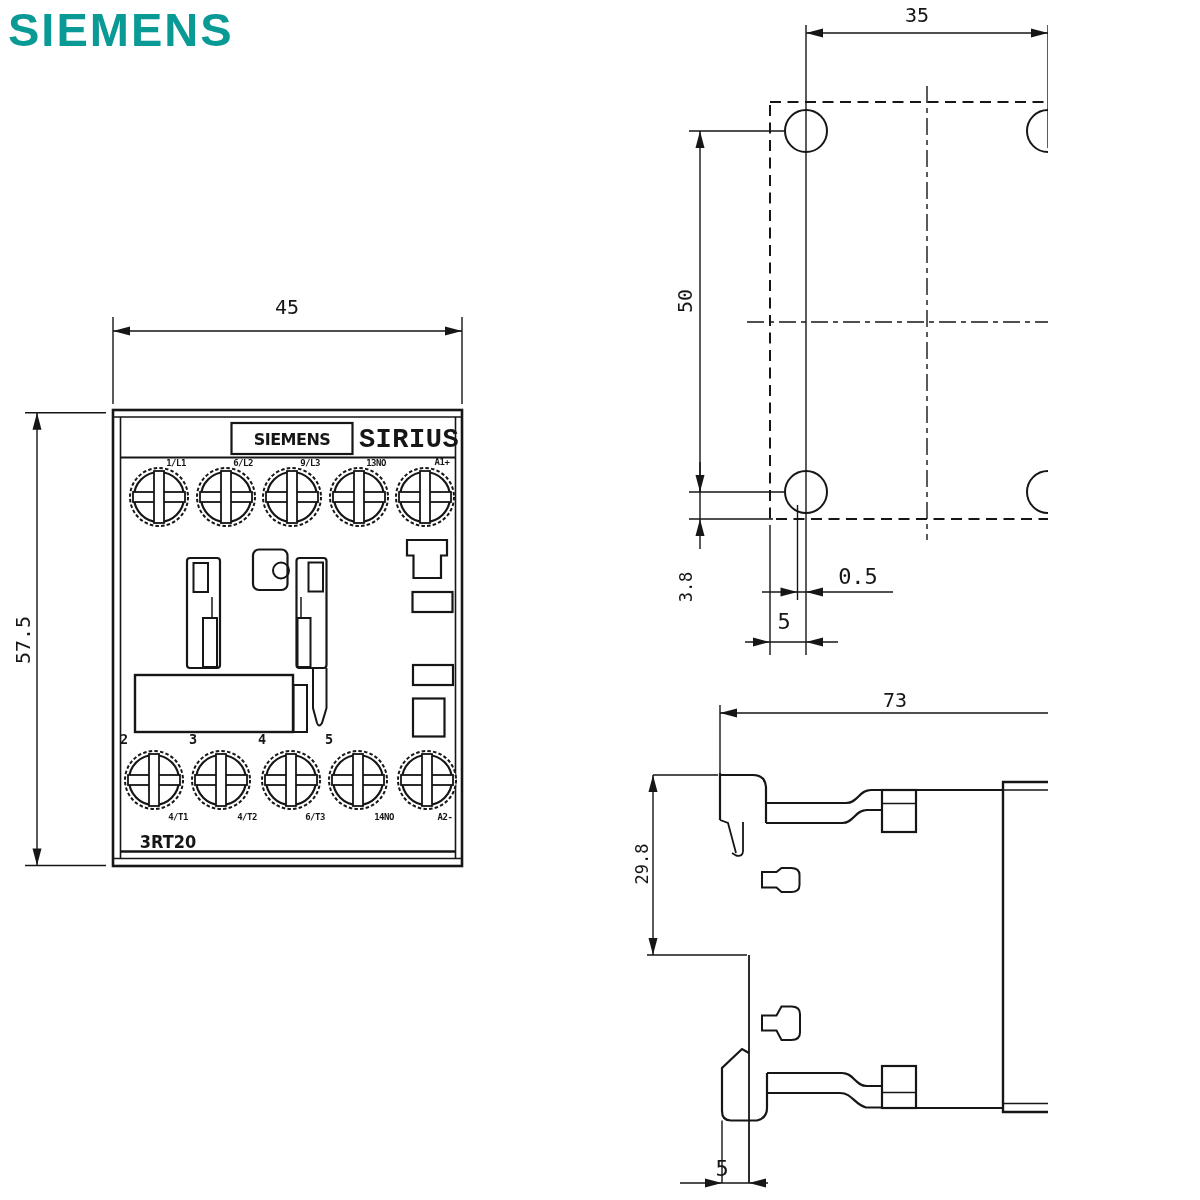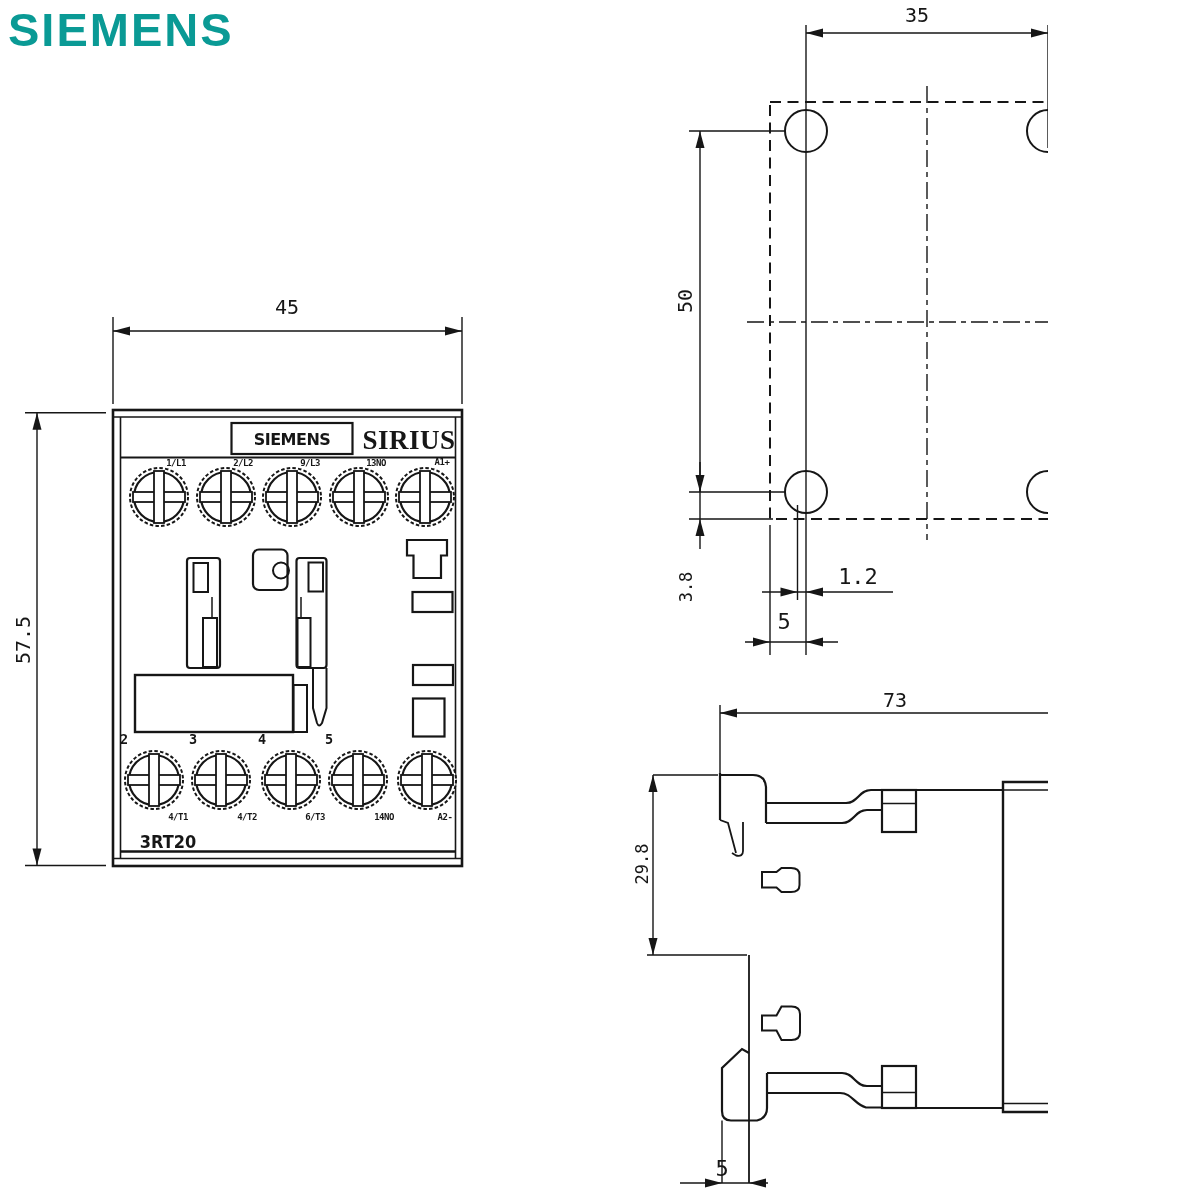--- a/index.html
+++ b/index.html
@@ -10,21 +10,21 @@
         font-family:"Liberation Sans",sans-serif;font-weight:bold;font-size:47px;letter-spacing:2px;}
   .lbl{position:absolute;transform:translate(-50%,-50%);color:#161616;white-space:nowrap;
        font-family:"DejaVu Sans Mono","DejaVu Sans",monospace;}
   .rot{transform:translate(-50%,-50%) rotate(-90deg);}
   .s20{font-size:20px;}
   .s18{font-size:22px;}
   .s17{font-size:17px;}
   .s13{font-size:13.5px;font-weight:bold;}
   .s9{font-size:9px;font-weight:bold;letter-spacing:-0.5px;text-align:center;}
   .brandbox{font-family:"DejaVu Sans",sans-serif;font-weight:bold;font-size:16px;letter-spacing:-0.5px;}
-  .sirius{font-family:Liberation Serif, serif;font-weight:bold;font-size:27px;letter-spacing:0.5px;}
+  .sirius{font-family:Liberation Mono, monospace;font-weight:bold;font-size:27px;letter-spacing:0.5px;}
   .type{font-family:"DejaVu Sans",sans-serif;font-weight:bold;font-size:17px;
         transform:translate(-50%,-50%) scaleX(0.95);}
 </style>
 </head>
 <body>
 
 <div id="canvas">
 
   <svg width="1200" height="1200" viewBox="0 0 1200 1200">
     <defs>
@@ -203,40 +203,40 @@
 
   <div class="logo">SIEMENS</div>
 
   <div class="lbl s20" style="left:287px;top:307px">45</div>
   <div class="lbl s20 rot" style="left:23px;top:640px">57.5</div>
   <div class="lbl brandbox" style="left:292px;top:439px">SIEMENS</div>
   <div class="lbl sirius" style="left:409px;top:440px">SIRIUS</div>
   <div class="lbl type" style="left:168px;top:842px">3RT20</div>
 
   <div class="lbl s9" style="left:176px;top:463px">1/L1</div>
-  <div class="lbl s9" style="left:243px;top:463px">2/L2</div>
+  <div class="lbl s9" style="left:243px;top:463px">6/L2</div>
   <div class="lbl s9" style="left:310px;top:463px">9/L3</div>
   <div class="lbl s9" style="left:376px;top:463px">13NO</div>
   <div class="lbl s9" style="left:442px;top:462px">A1+</div>
 
   <div class="lbl s13" style="left:124px;top:739px">2</div>
   <div class="lbl s13" style="left:193px;top:739px">3</div>
   <div class="lbl s13" style="left:262px;top:739px">4</div>
   <div class="lbl s13" style="left:329px;top:739px">5</div>
 
   <div class="lbl s9" style="left:178px;top:817px">4/T1</div>
   <div class="lbl s9" style="left:247px;top:817px">4/T2</div>
   <div class="lbl s9" style="left:315px;top:817px">6/T3</div>
   <div class="lbl s9" style="left:384px;top:817px">14NO</div>
   <div class="lbl s9" style="left:445px;top:817px">A2-</div>
 
   <div class="lbl s20" style="left:917px;top:15px">35</div>
   <div class="lbl s20 rot" style="left:685px;top:301px">50</div>
   <div class="lbl s17 rot" style="left:686px;top:587px">3.8</div>
-  <div class="lbl s18" style="left:858px;top:576px">1.2</div>
+  <div class="lbl s18" style="left:858px;top:576px">0.5</div>
   <div class="lbl s18" style="left:784px;top:621px">5</div>
   <div class="lbl s18" style="left:1144px;top:48px">Ø5</div>
 
   <div class="lbl s20" style="left:895px;top:700px">73</div>
   <div class="lbl s17 rot" style="left:642px;top:864px">29.8</div>
   <div class="lbl s18" style="left:722px;top:1168px">5</div>
 
 </div>
 
 </body></html>

